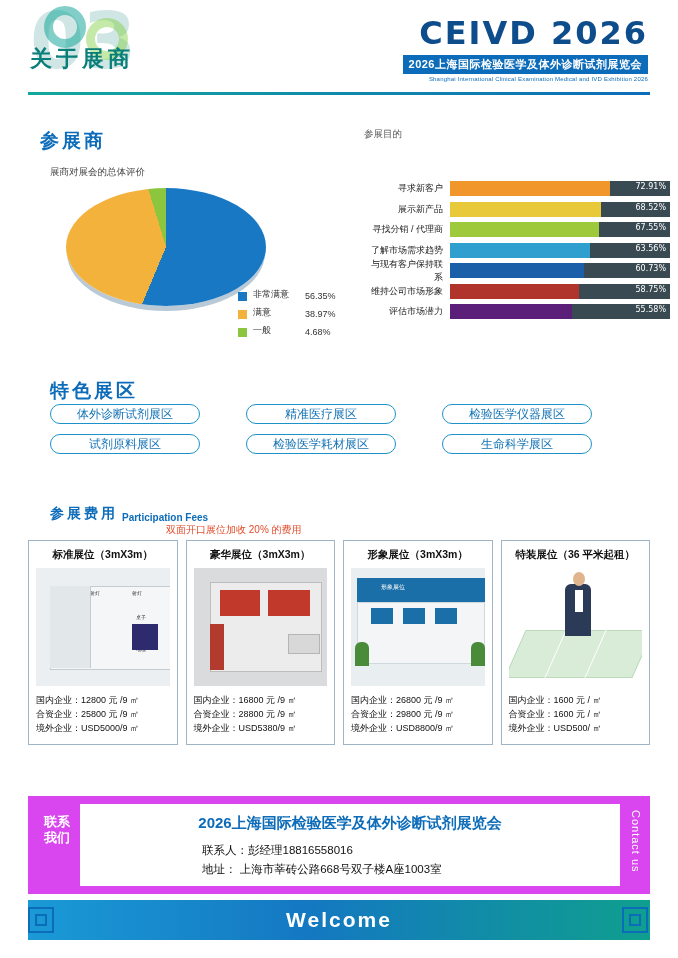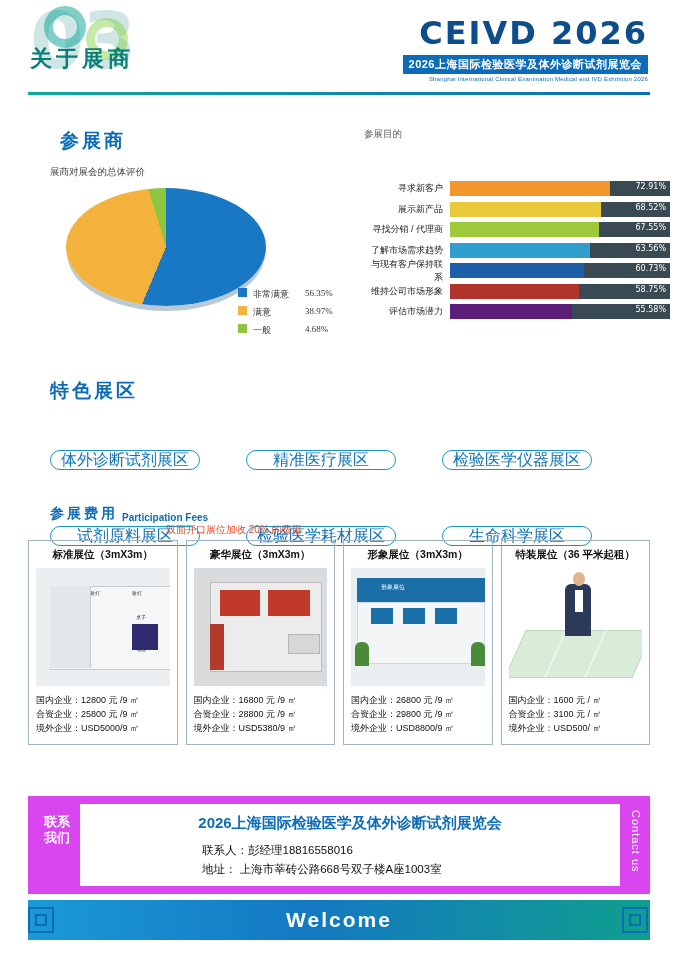--- a/index.html
+++ b/index.html
@@ -51,35 +51,35 @@
     background: linear-gradient(90deg,#13a89c,#0d6cb9);
   }
 
   
   .h-cn {
     font-size: 19px; font-weight: 700; color: #0d6cb9; letter-spacing: 3px;
   }
 
   
   .exhibitor { position:absolute; left:28px; top:128px; width:622px; }
-  .ex-head { position:absolute; left:32px; top:0; }
+  .ex-head { position:absolute; left:12px; top:0; }
   .pie-label { position:absolute; left:22px; top:38px; font-size:9.5px; color:#444; }
 
   .pie-wrap { position:absolute; left:38px; top:60px; width:210px; height:120px; }
   .pie {
     position:absolute; left:0; top:0; width:200px; height:118px;
     border-radius: 50%;
     background: conic-gradient(from 0deg,
       #1878c4 0 202.8deg,
       #f2b23c 202.8deg 343deg,
       #8cc63f 343deg 360deg);
     box-shadow: 0 6px 0 -1px #b9c9d6;
   }
   .legend { position:absolute; left:210px; top:160px; font-size:9px; color:#333; }
-  .legend .row { display:flex; align-items:flex-start; margin-bottom:5px;font-family:Liberation Serif, serif; }
+  .legend .row { display:flex; align-items:flex-end; margin-bottom:5px; }
   .legend .sw { width:9px; height:9px; margin-right:6px; display:inline-block; }
   .legend .nm { width:52px; }
   .legend .vl { color:#333; }
 
   
   .purpose { position:absolute; left:336px; top:0; width:306px; }
   .purpose-title { font-size:9.5px; color:#555; margin-bottom:40px; }
   .bar-row { display:flex; align-items:center; height:15px; margin-bottom:5.5px; }
   .bar-name { width:86px; text-align:right; font-size:9px; color:#222; padding-right:7px; }
   .bar-track { flex:1; height:15px; background:#3a4a52; position:relative; }
@@ -88,22 +88,22 @@
     position:absolute; right:4px; top:1px; font-size:8px; color:#fff;
     font-family:"DejaVu Sans", sans-serif;
   }
 
   
   .zones { position:absolute; left:50px; top:378px; width:600px; }
   .zones-h { }
   .pill-grid { display:grid; grid-template-columns: 196px 196px 196px; row-gap:10px; }
   .pill {
     height:20px; border:1px solid #1c92c9; border-radius:10px;
-    color:#1473b5; font-size:16px; display:flex; align-items:center;
-    justify-content:center; width:150px;margin-top:46px;
+    color:#1473b5; font-size:12px; display:flex; align-items:center;
+    justify-content:center; width:150px;
   }
   .pill.c2 { justify-self:start; }
 
   
   .fees { position:absolute; left:50px; top:505px; width:600px; }
   .fees-head { display:flex; align-items:flex-end; }
   .fees-cn { font-size:14px; font-weight:700; color:#0d6cb9; letter-spacing:3px; }
   .fees-sub { margin-left:4px; font-size:10px; color:#0d6cb9; font-weight:700; }
   .fees-note { font-size:10px; color:#e24b2a; margin-top:2px; margin-left:116px; position:absolute; left:0; top:16px; }
 
@@ -350,21 +350,21 @@
       <div class="card-title">特装展位（36 平米起租）</div>
       <div class="card-img img4">
         <span class="floor"></span>
         <span class="ln1"></span>
         <span class="ln2"></span>
         <span class="body"></span>
         <span class="shirt"></span>
         <span class="head"></span>
       </div>
       <div class="card-line">国内企业：1600 元 / ㎡</div>
-      <div class="card-line">合资企业：3100 元 / ㎡</div>
+      <div class="card-line">合资企业：1600 元 / ㎡</div>
       <div class="card-line">境外企业：USD500/ ㎡</div>
     </div>
   </div>
 
   <div class="contact">
     <div class="contact-left">联系我们</div>
     <div class="contact-card">
       <div class="cc-title">2026上海国际检验医学及体外诊断试剂展览会</div>
       <div class="cc-line">联系人：彭经理18816558016</div>
       <div class="cc-line2">地址： 上海市莘砖公路668号双子楼A座1003室</div>

